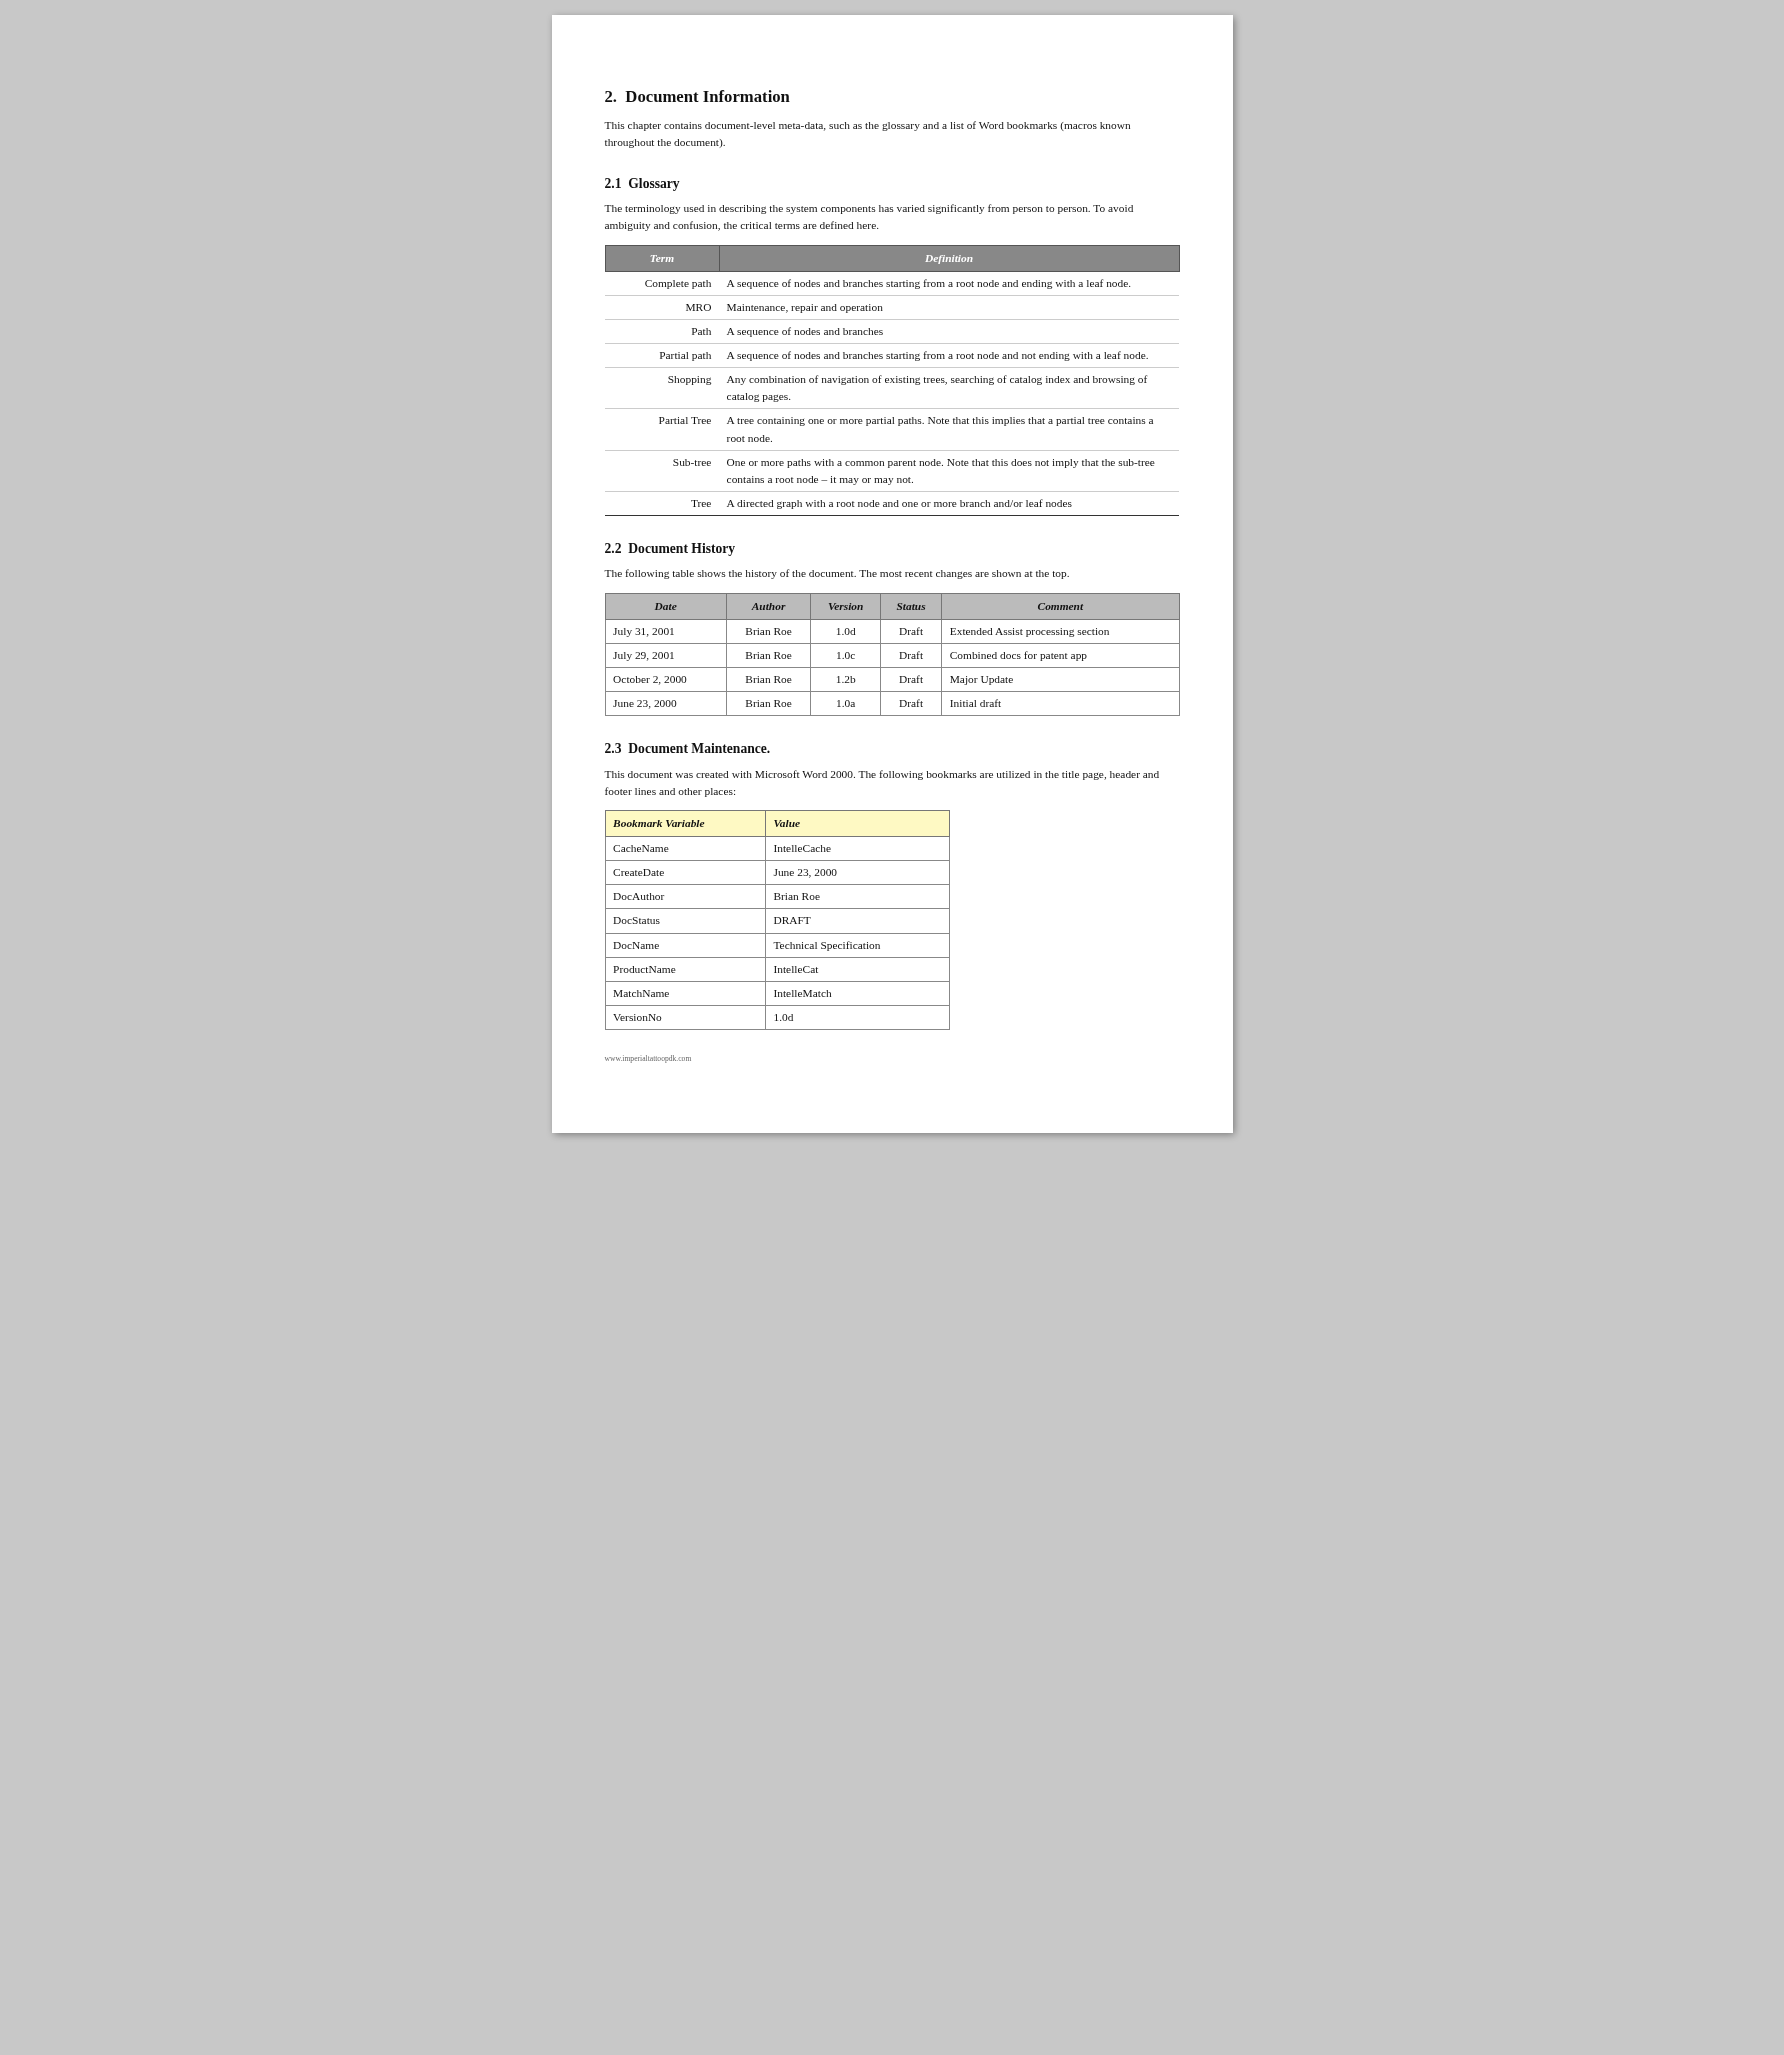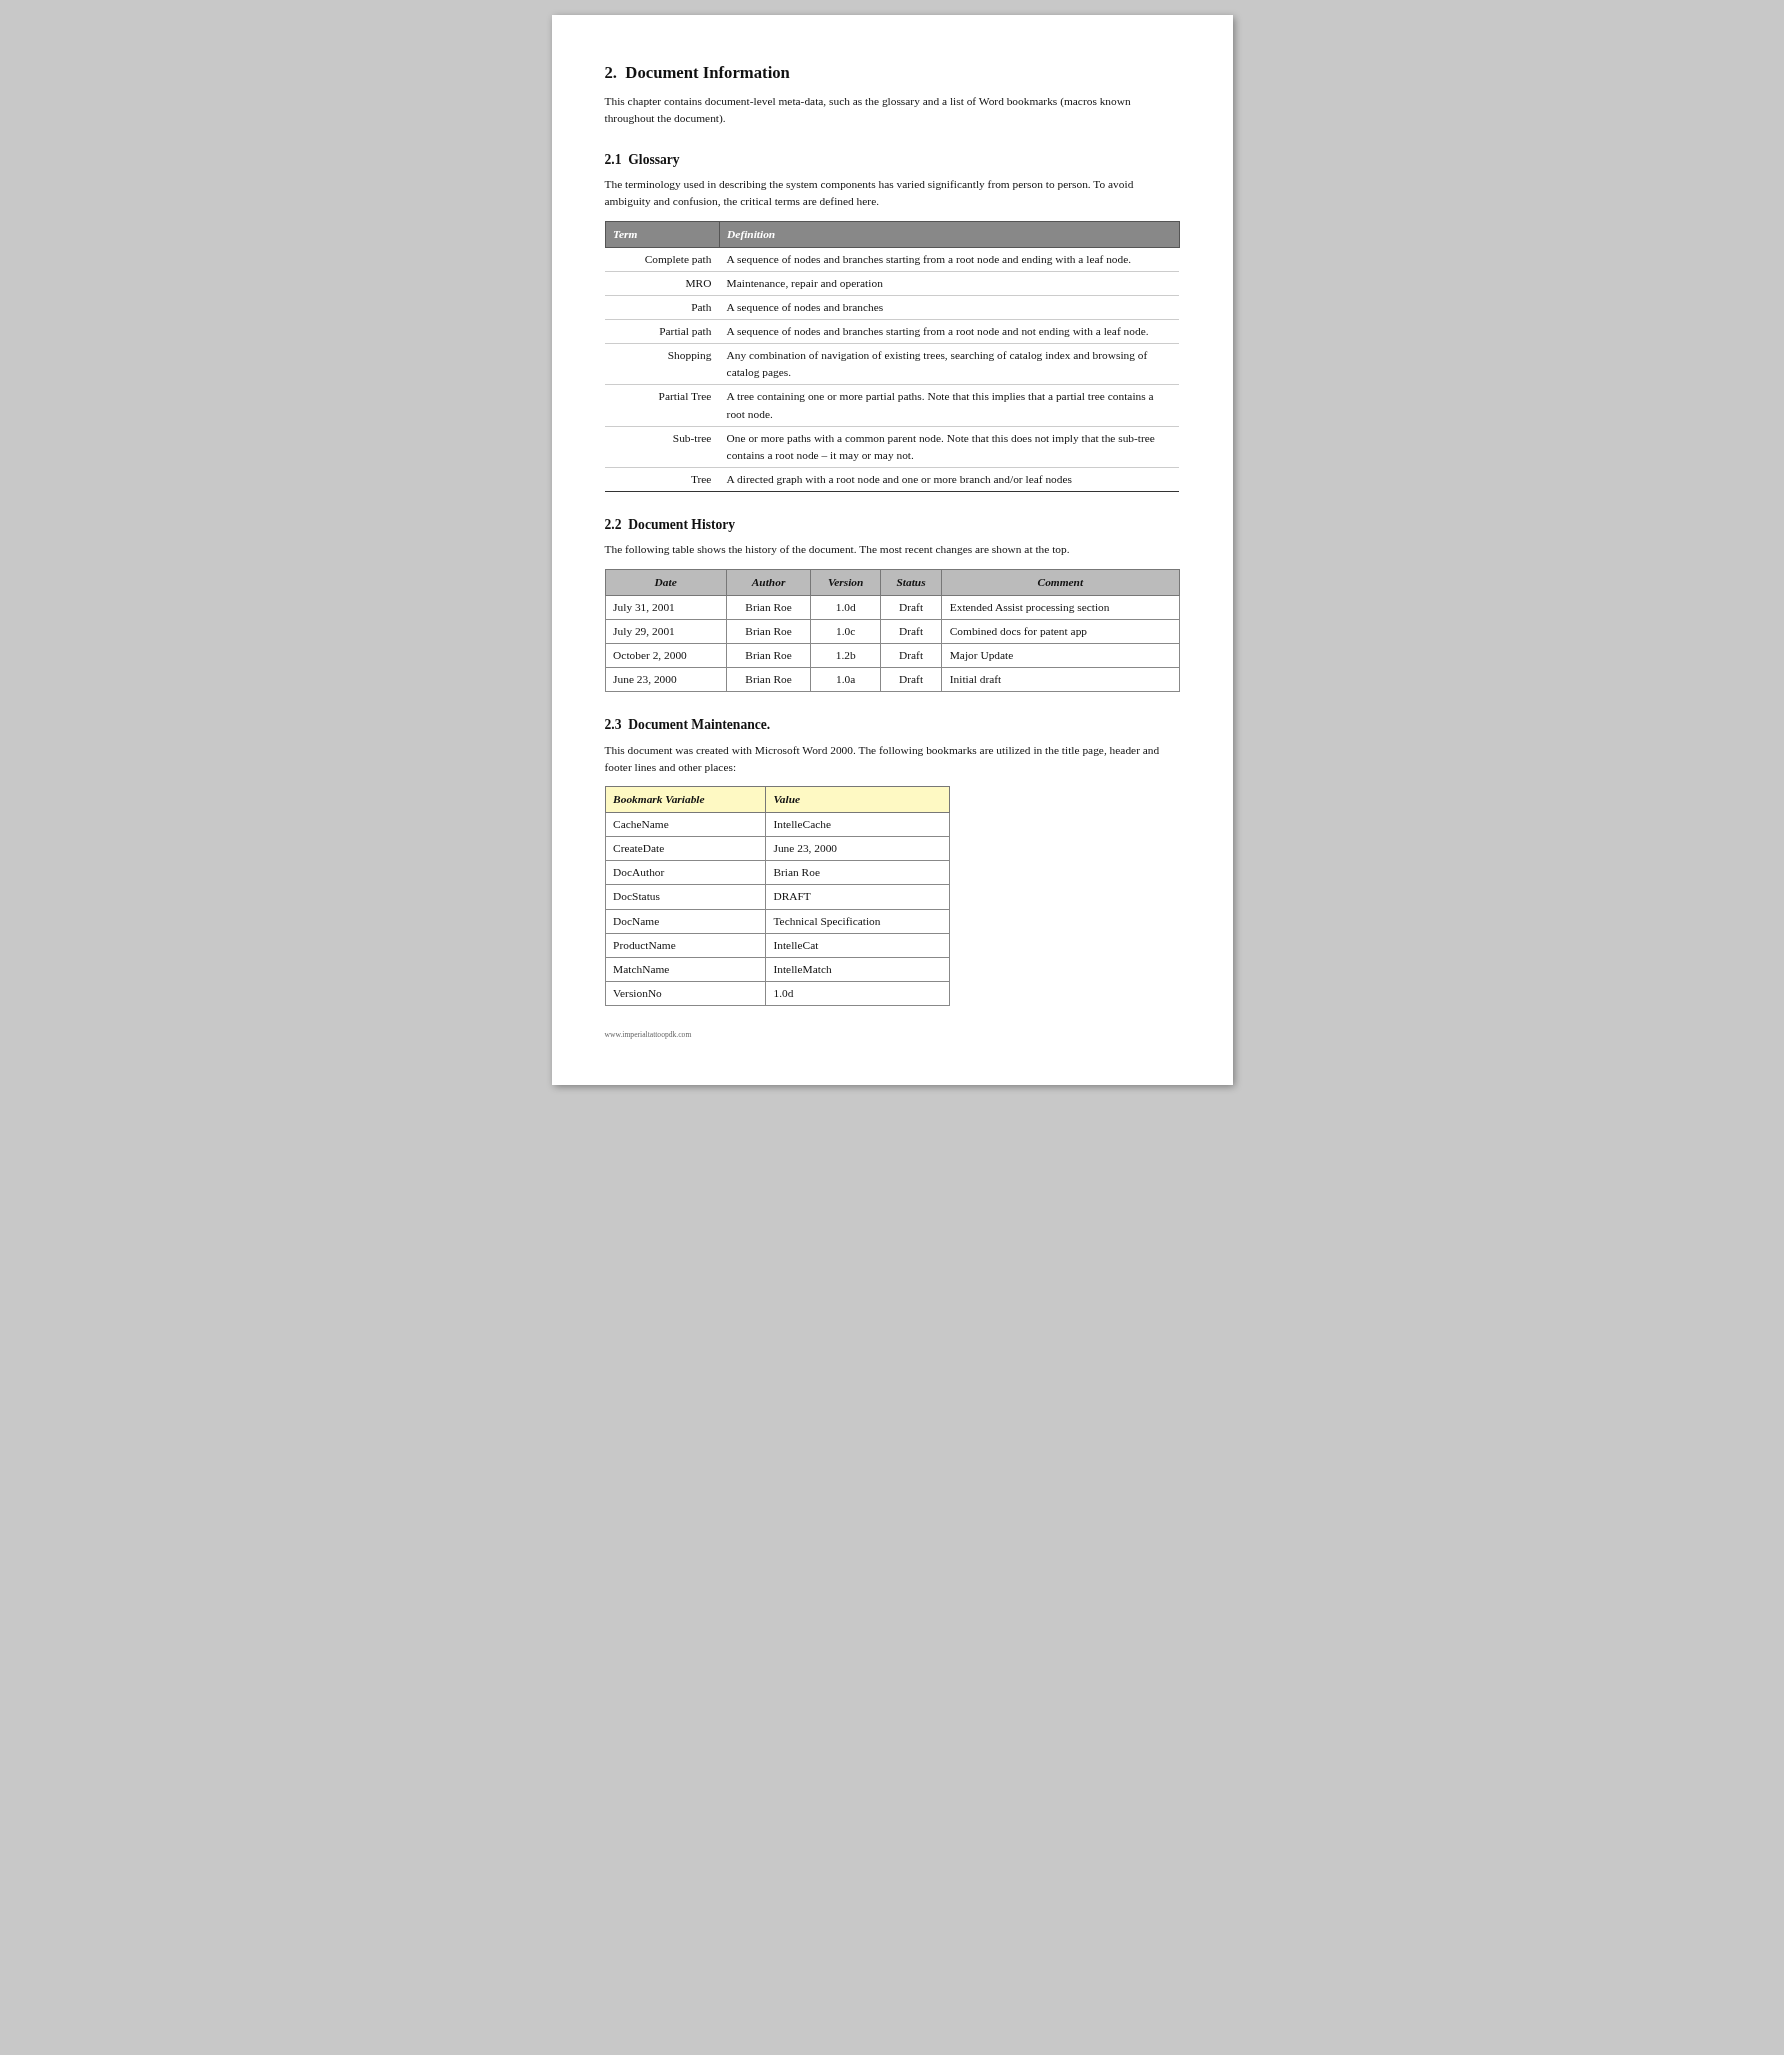--- a/index.html
+++ b/index.html
@@ -14,21 +14,21 @@
       justify-content: center;
       align-items: flex-start;
       padding: 15px;
       font-family: "Times New Roman", Times, serif;
     }
 
     .page {
       background: #fff;
       width: 681px;
       min-height: 795px;
-      padding: 45px 53px;
+      padding: 69px 53px;
       box-shadow: 1.5px 1.5px 7.6px rgba(0,0,0,0.4);
       color: #111;
       font-size: 11.4px;
       line-height: 1.5;
     }
 
     .section-title {
       font-size: 16.7px;
       font-weight: bold;
       margin-bottom: 7.6px;
@@ -51,21 +51,21 @@
       width: 100%;
       border-collapse: collapse;
       margin-bottom: 18px;
       font-size: 11.4px;
     }
 
     .glossary-table thead tr th {
       background: #888;
       color: #fff;
       padding: 3.8px 7.6px;
-      text-align: left;
+      text-align: center;
       border: 0.8px solid #555;
       font-weight: bold;
       font-style: italic;
     }
 
     .glossary-table tbody tr td {
       padding: 3px 7.6px;
       vertical-align: top;
       border-bottom: 0.8px solid #ccc;
     }

